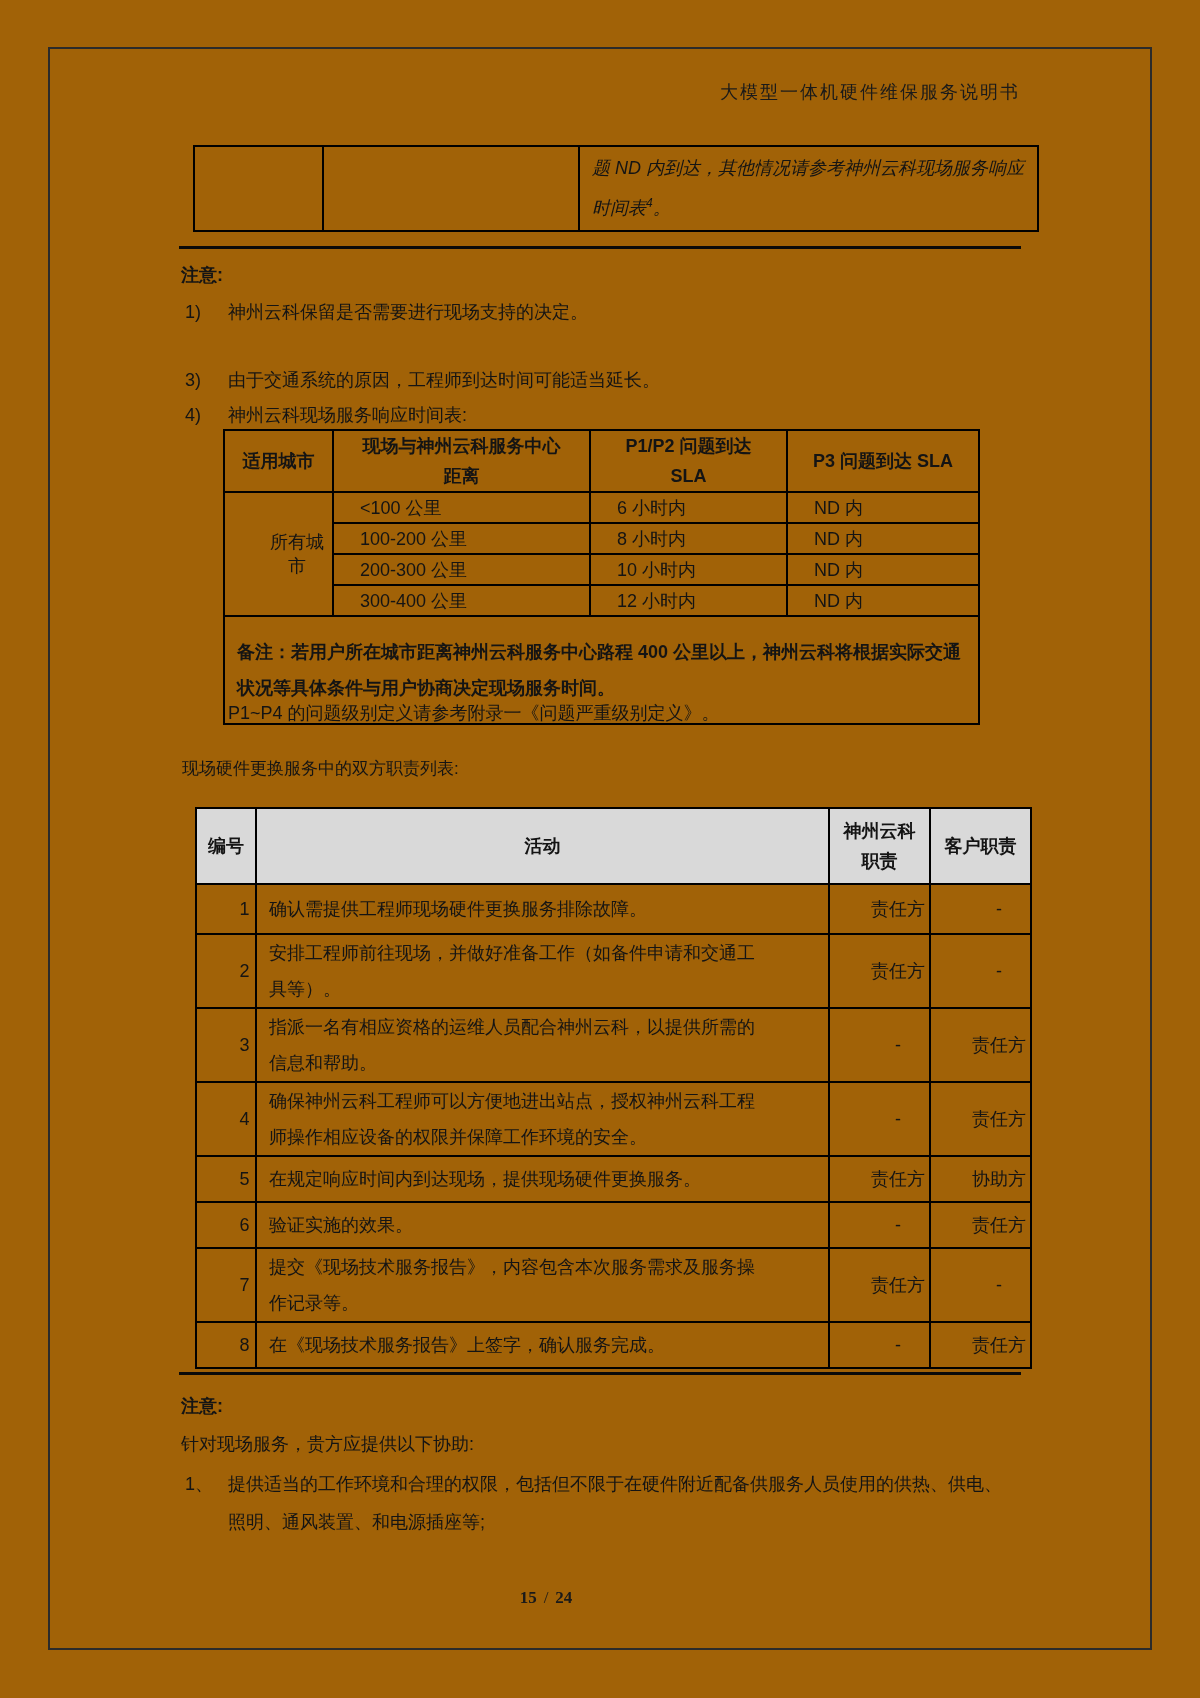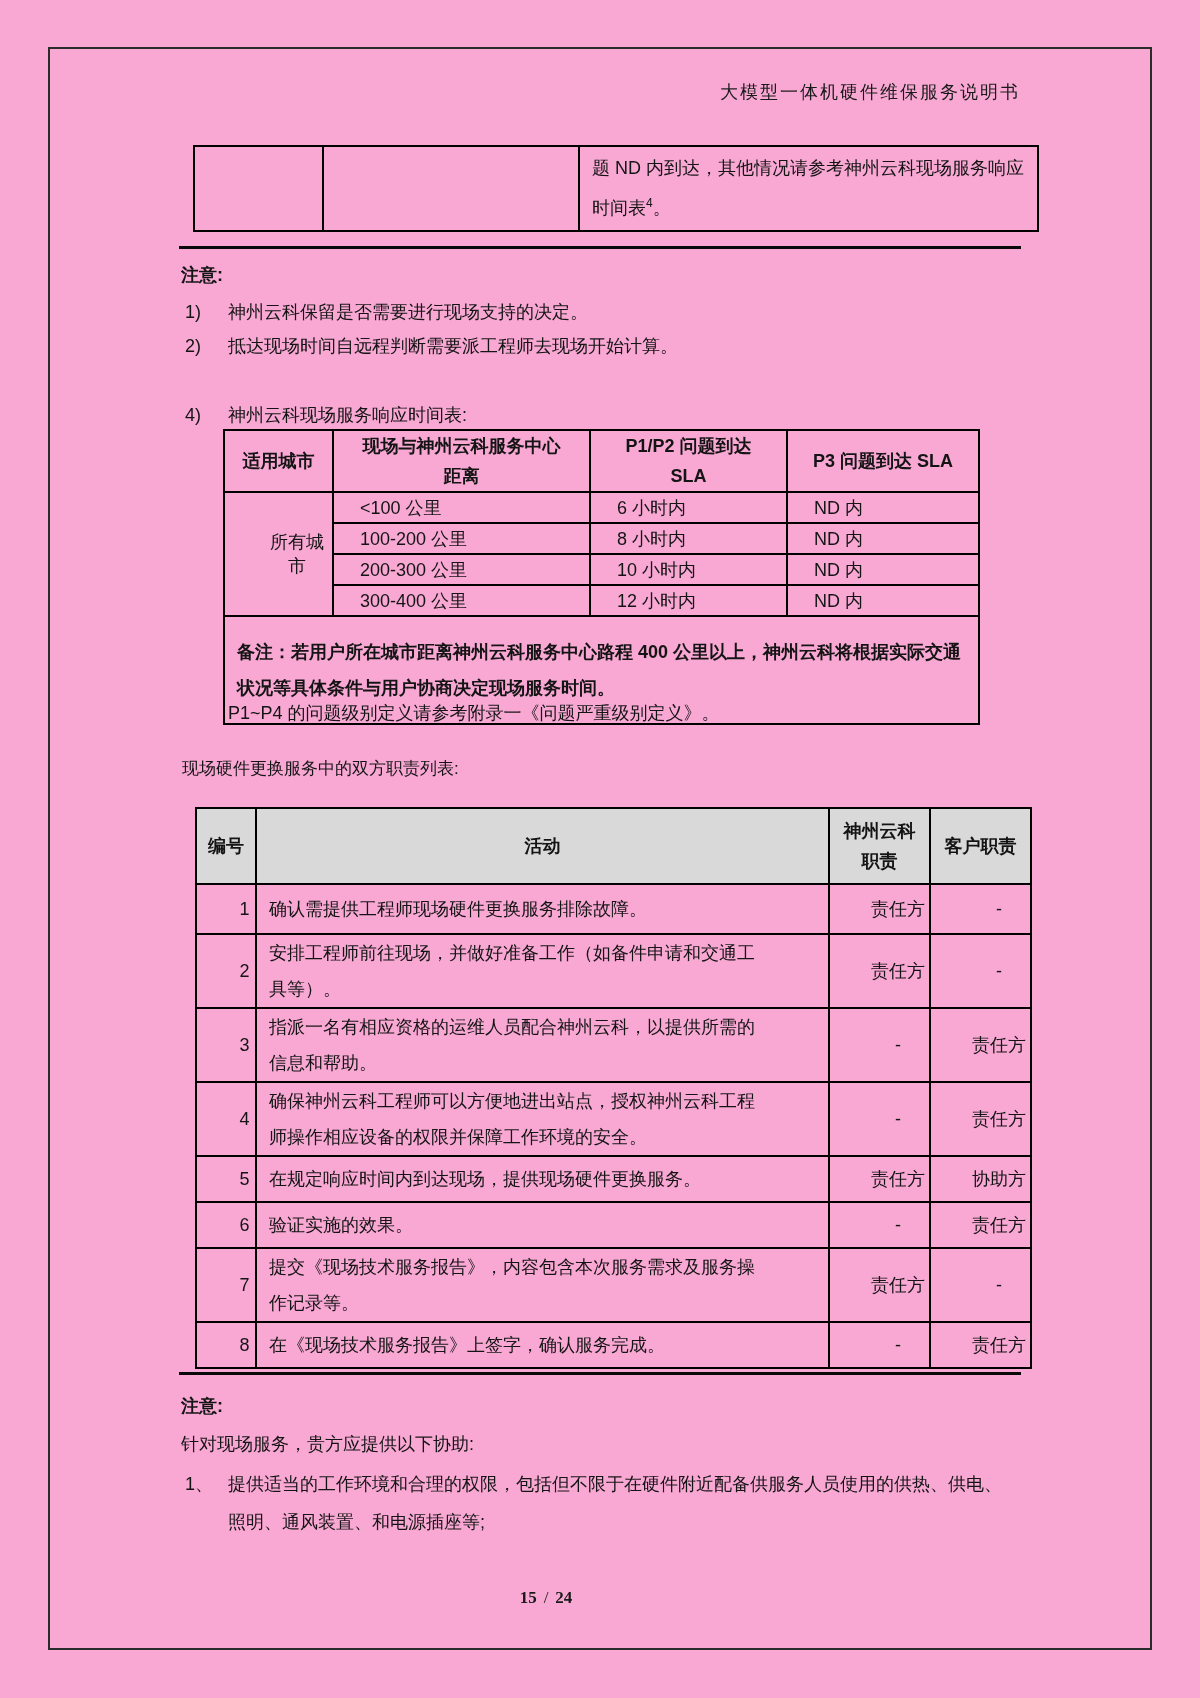--- a/index.html
+++ b/index.html
@@ -1,33 +1,33 @@
 <!DOCTYPE html>
 <html><head>
 <meta charset="utf-8">
 <style>
   html,body { margin:0; padding:0; background:#ffffff; }
   .page {
-    position:relative; width:1200px; height:1698px; background:#f9a8d4;
+    position:relative; width:1200px; height:1698px; background:#a16207;
     overflow:hidden; color:#141414;
     font-family:"Liberation Sans","DejaVu Sans",sans-serif;
     font-size:18px;
   }
   .frame { position:absolute; left:48px; top:47px; width:1100px; height:1599px; border:2px solid #2b2b2b; }
   .doc-header {
     position:absolute; top:80px; left:620px; width:400px; text-align:right;
     font-family:"Liberation Serif","DejaVu Serif",serif; font-size:18px;
     letter-spacing:2px; color:#1a1a1a;
   }
   table { border-collapse:collapse; table-layout:fixed; }
   td,th { border:2px solid #000;padding-left:38px; }
 
   
   .top-table { position:absolute; left:193px; top:145px; width:844px; }
-  .top-table td { vertical-align:top; height:75px; }
+  .top-table td { vertical-align:top; height:75px;font-style:italic; }
   .tt-c3 { padding:4px 12px; line-height:35px; }
   sup { font-size:12px; }
 
   .rule { position:absolute; left:179px; width:842px; height:3px; background:#0a0a0a; }
   .rule-top { top:246px; }
   .rule-bottom { top:1372px; }
 
   .note-label { position:absolute; left:181px; font-weight:bold; }
   .note-label-top { top:263px; }
   .note-label-bottom { top:1394px; }
@@ -96,22 +96,22 @@
   </tbody>
     </table>
 
   <div class="rule rule-top"></div>
 
   <div class="note-label note-label-top">注意:</div>
 
   <div class="note-item ni-1">
     <span class="marker">1)</span><span>神州云科保留是否需要进行现场支持的决定。</span>
   </div>
-  <div class="note-item ni-2">
-    <span class="marker">2)</span><span>抵达现场时间自远程判断需要派工程师去现场开始计算。</span>
+  <div class="note-item ni-3">
+    <span class="marker">3)</span><span>由于交通系统的原因，工程师到达时间可能适当延长。</span>
   </div>
   <div class="note-item ni-4">
     <span class="marker">4)</span><span>神州云科现场服务响应时间表:</span>
   </div>
 
   <table class="sla-table">
     <colgroup>
         <col style="width:109px">
         <col style="width:257px">
         <col style="width:197px">

